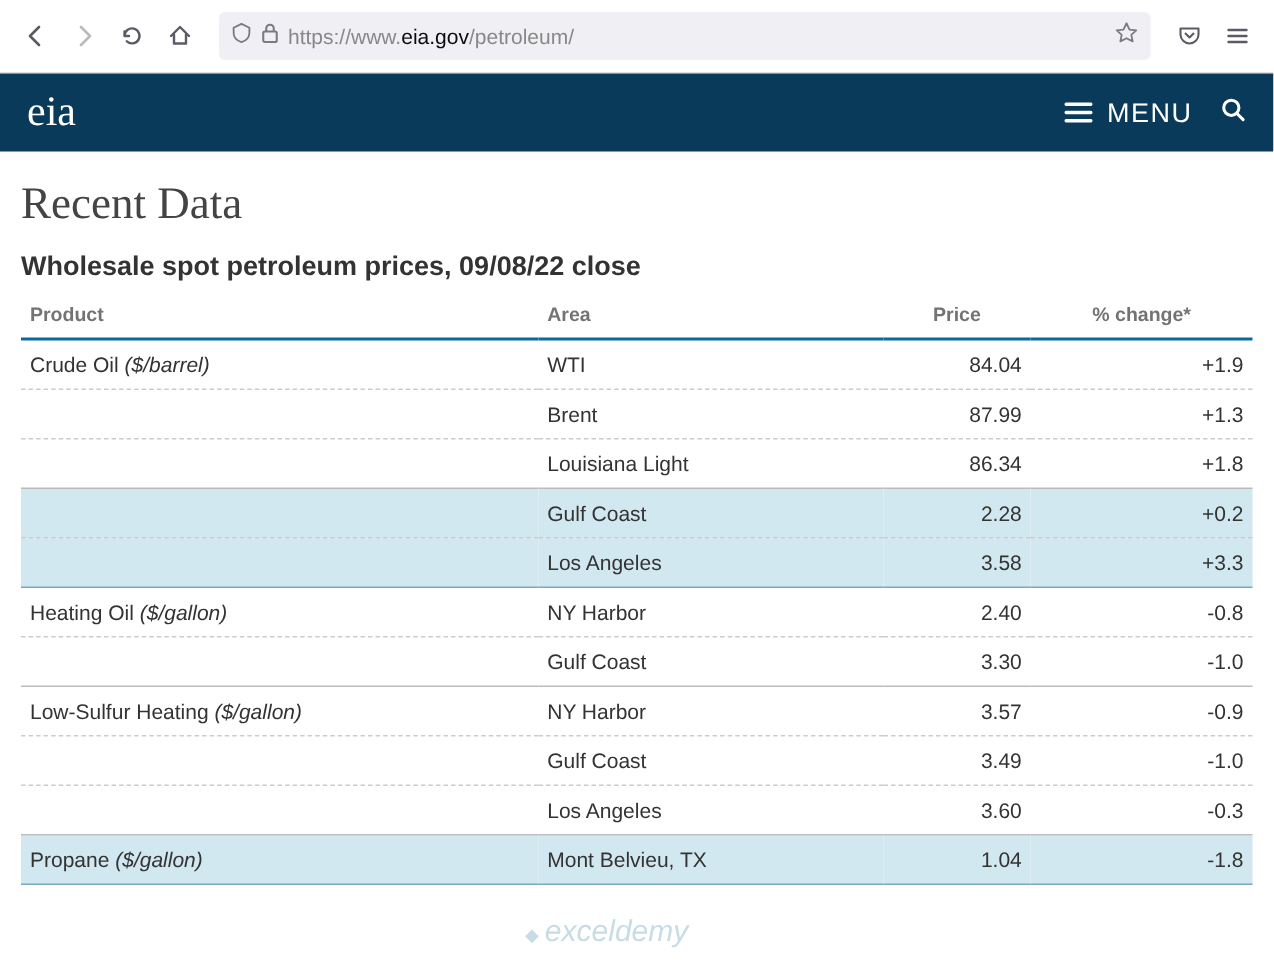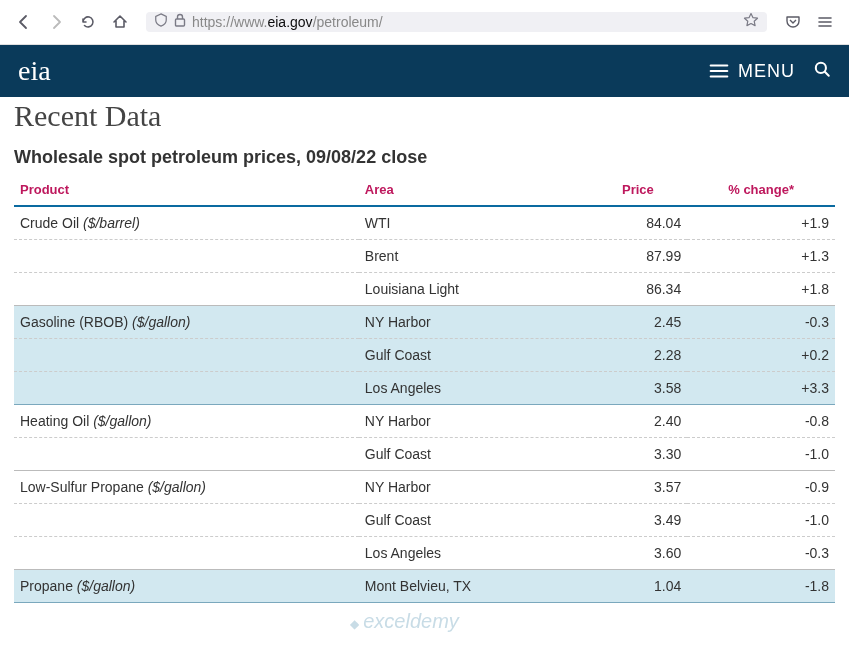--- a/index.html
+++ b/index.html
@@ -1,37 +1,37 @@
 <!DOCTYPE html>
 <html><head>
 <meta charset="utf-8">
 <style>
 * { margin: 0; padding: 0; box-sizing: border-box; }
 body { font-family: Arial, Helvetica, sans-serif; background: #fff; width: 849px; }
 
 .browser-bar { display: flex; align-items: center; padding: 8px 10px; gap: 4px; border-bottom: 1px solid #e0e0e0; }
 .nav-btn { width: 28px; height: 28px; display: flex; align-items: center; justify-content: center; color: #5b5b66; cursor: pointer; }
 .nav-btn.disabled { color: #bbb; }
-.url-bar { flex: 1; display: flex; align-items: center; background: #f0f0f4; border-radius: 4px; padding: 4px 8px; margin: 0 8px; height: 20px; gap: 6px; }
+.url-bar { flex: 1; display: flex; align-items: center; background: #f0f0f4; border-radius: 4px; padding: 4px 8px; margin: 0 8px; height: 32px; gap: 6px; }
 .url-text { color: #888; font-size: 14px; }
 .url-text .domain { color: #0c0c0d; }
 .spacer { flex: 1; }
 
 .site-header { background: #0a3a5a; display: flex; align-items: center; padding: 10px 18px; }
 .logo { display: flex; align-items: baseline; }
 .logo-text { color: #fff; font-family: Georgia, serif; font-size: 28px; font-weight: normal; position: relative; }
 .menu-btn { margin-left: auto; display: flex; align-items: center; gap: 8px; color: #fff; font-size: 18px; letter-spacing: 1px; cursor: pointer; }
 .search-btn { margin-left: 18px; color: #fff; cursor: pointer; }
 
-.content { padding: 2px 14px 0 14px; }
+.content { padding: 18px 14px 0 14px; }
 .page-title { font-family: Georgia, 'Times New Roman', serif; font-size: 30px; color: #444; font-weight: normal; margin-bottom: 14px; }
 .section-title { font-size: 18px; font-weight: bold; color: #333; margin-bottom: 6px; }
 
 table { width: 100%; border-collapse: collapse; }
-thead th { text-align: left; font-size: 13px; font-weight: bold; color: #be185d; padding: 8px 6px; border-bottom: 2px solid #0a6aa0; }
+thead th { text-align: left; font-size: 13px; font-weight: bold; color: #737373; padding: 8px 6px; border-bottom: 2px solid #0a6aa0; }
 thead th.num { text-align: center; }
 tbody td { font-size: 14px; color: #333; padding: 8px 6px; border-bottom: 1px dashed #ccc; }
 tbody td.num { text-align: right; }
 tbody td.solid { border-bottom: 1px solid #bbb; }
 tbody tr.shade td { background: #d2e8f0; }
 tbody tr.shade td.solid { border-bottom: 1px solid #7aa8bd; }
 .unit { font-style: italic; }
 .link { color: #0a7bb5; cursor: pointer; }
 
 .watermark { position: fixed; left: 350px; top: 610px; color: #c8dce6; font-size: 20px; font-style: italic; pointer-events: none; }
@@ -132,26 +132,20 @@
           <td class="num">87.99</td>
           <td class="num">+1.3</td>
         </tr>
         <tr>
           <td class="solid"></td>
           <td class="solid">Louisiana Light</td>
           <td class="num solid">86.34</td>
           <td class="num solid">+1.8</td>
         </tr>
         <tr class="shade">
-          <td class=""><span>Gasoline (RBOB) </span><span class="unit">($/gallon)</span></td>
-          <td class="">NY Harbor</td>
-          <td class="num">2.45</td>
-          <td class="num">-0.3</td>
-        </tr>
-        <tr class="shade">
           <td class=""></td>
           <td class="">Gulf Coast</td>
           <td class="num">2.28</td>
           <td class="num">+0.2</td>
         </tr>
         <tr class="shade">
           <td class="solid"></td>
           <td class="solid">Los Angeles</td>
           <td class="num solid">3.58</td>
           <td class="num solid">+3.3</td>
@@ -162,21 +156,21 @@
           <td class="num">2.40</td>
           <td class="num">-0.8</td>
         </tr>
         <tr>
           <td class="solid"></td>
           <td class="solid">Gulf Coast</td>
           <td class="num solid">3.30</td>
           <td class="num solid">-1.0</td>
         </tr>
         <tr>
-          <td class=""><span>Low-Sulfur Propane </span><span class="unit">($/gallon)</span></td>
+          <td class=""><span>Low-Sulfur Heating </span><span class="unit">($/gallon)</span></td>
           <td class="">NY Harbor</td>
           <td class="num">3.57</td>
           <td class="num">-0.9</td>
         </tr>
         <tr>
           <td class=""></td>
           <td class="">Gulf Coast</td>
           <td class="num">3.49</td>
           <td class="num">-1.0</td>
         </tr>

